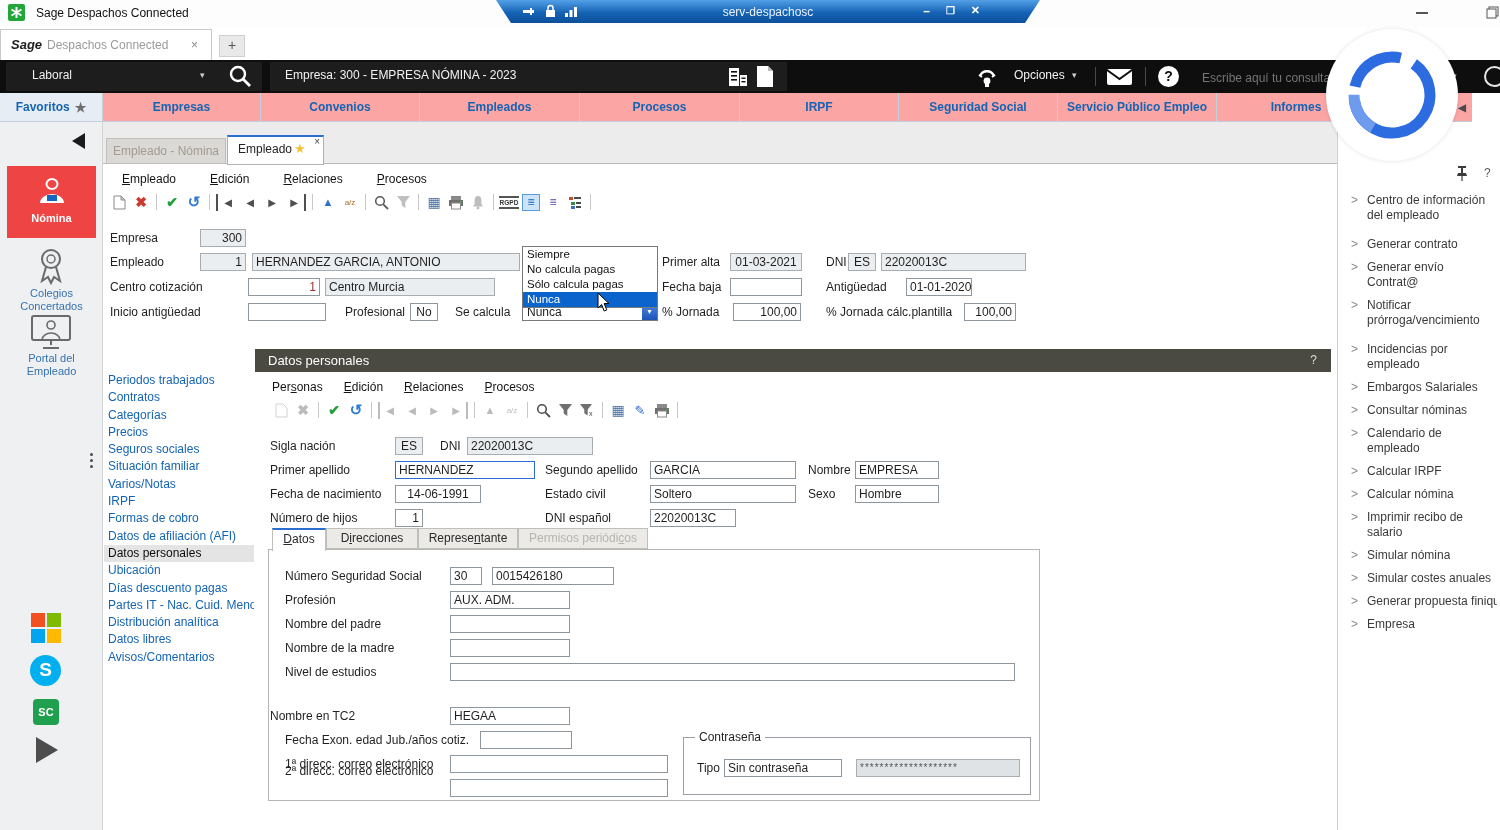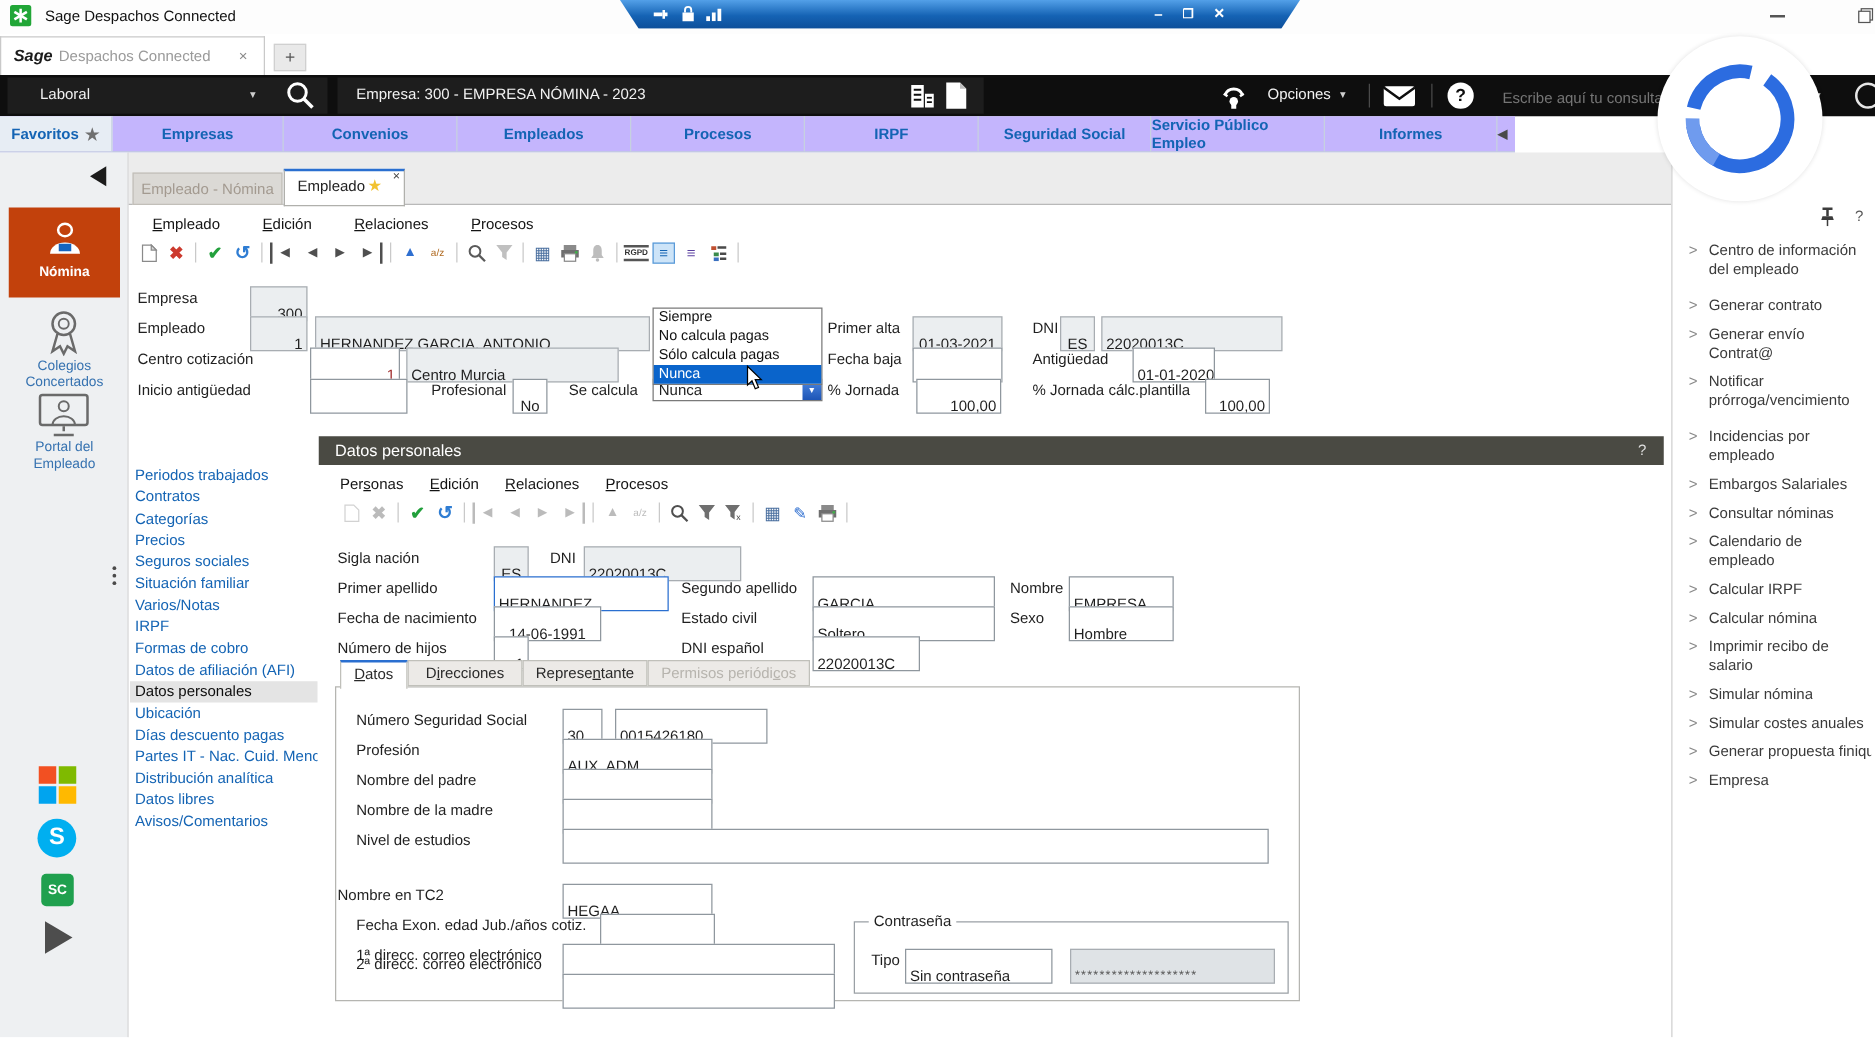--- a/index.html
+++ b/index.html
@@ -33,29 +33,29 @@
   .cmd-caret{position:absolute;top:10px;font-size:9px;color:#cfcfcf;}
   .cmd-company{position:absolute;left:285px;top:8px;font-size:12px;color:#f2f2f2;}
   .cmd-opts{position:absolute;left:1014px;top:8px;font-size:12px;color:#f2f2f2;}
   .vline{position:absolute;top:7px;width:1px;height:19px;background:#4a4a4a;}
   .query{position:absolute;left:1200px;top:4px;width:150px;height:25px;background:transparent;border:none;outline:none;
          color:#cfcfcf;font-size:12px;font-family:"Liberation Sans",sans-serif;}
   .help-circ{position:absolute;left:1158px;top:6px;width:21px;height:21px;border-radius:50%;background:#fff;
              color:#0d0d0d;font-weight:bold;text-align:center;line-height:21px;font-size:14px;}
   .part-circ{position:absolute;left:1484px;top:66px;width:21px;height:21px;border-radius:50%;border:2px solid #e6e6e6;box-sizing:border-box;}
   
-  .ribbon{position:absolute;left:0;top:93px;width:1212px;height:29px;background:#c4b5fd;border-bottom:1px solid #c2cddd;
+  .ribbon{position:absolute;left:0;top:93px;width:1472px;height:29px;background:#fca5a5;border-bottom:1px solid #c2cddd;
           display:flex;box-sizing:border-box;}
   .rib{display:flex;align-items:center;justify-content:center;font-weight:bold;color:#1464b4;font-size:12px;
        border-right:1px solid #c6d1e0;box-sizing:border-box;}
   .rib-star{color:#6f6f6f;margin-left:5px;font-size:13px;}
   
   .sidebar{position:absolute;left:0;top:122px;width:103px;height:708px;background:#eef0f2;border-right:1px solid #d4d4d4;box-sizing:border-box;}
   .tile{position:absolute;left:7px;width:89px;text-align:center;}
-  .nomina{top:44px;height:72px;background:#c2410c;color:#fff;}
+  .nomina{top:44px;height:72px;background:#ef4444;color:#fff;}
   .tile-label{font-size:11px;font-weight:bold;}
   .side-label{position:absolute;left:0;width:103px;text-align:center;color:#3672b0;font-size:11px;font-weight:normal;line-height:13px;}
   .collapse{position:absolute;left:72px;top:133px;width:0;height:0;border-top:8px solid transparent;border-bottom:8px solid transparent;border-right:13px solid #1b1b1b;}
   .dots i{display:block;width:3px;height:3px;border-radius:50%;background:#4a4a4a;margin:3px 0;}
   .ms{position:absolute;left:31px;display:grid;grid-template-columns:14px 14px;grid-gap:2px;}
   .ms span{width:14px;height:14px;}
   .skype{position:absolute;left:30px;width:31px;height:31px;border-radius:50%;background:#00aff0;color:#fff;font-weight:bold;
          font-size:19px;text-align:center;line-height:30px;}
   .sc{position:absolute;left:33px;width:26px;height:26px;border-radius:4px;background:#1fa04e;color:#fff;font-weight:bold;
       font-size:11px;text-align:center;line-height:26px;}
@@ -74,21 +74,21 @@
   .tbsep{width:1px;height:16px;background:#c9c9c9;margin:0 2px;}
   .dis{opacity:.38;}
   .navbar-ic{font-size:10px;color:#4f4f4f;}
   .bar-l{border-left:2px solid #4f4f4f;padding-left:1px;}
   .bar-r{border-right:2px solid #4f4f4f;padding-right:1px;}
   .rgpd{font-size:6.5px;font-weight:bold;border-top:2px solid #555;border-bottom:2px solid #555;padding:1px 1px;color:#333;}
   .view-act{background:#cde4f8;border:1px solid #5a9ad8;box-sizing:border-box;color:#1464b4;font-weight:bold;}
   
   .lbl{position:absolute;font-size:12px;color:#1f1f1f;white-space:nowrap;line-height:18px;}
   .fld{position:absolute;height:18px;box-sizing:border-box;border:1px solid #8f979e;background:#fff;font-size:12px;
-       color:#1f1f1f;line-height:16px;padding:13px 3px;white-space:nowrap;overflow:hidden;}
+       color:#1f1f1f;line-height:16px;padding:0 3px;white-space:nowrap;overflow:hidden;}
   .ro{background:#ebeef0;border-color:#a8adb2;}
   .num{text-align:right;}
   .ctr{text-align:center;}
   .focus{border-color:#2a6fd0;}
   .red{color:#a23030;}
   
   .ddlist{position:absolute;left:522px;top:246px;width:136px;background:#fff;border:1px solid #7a7a7a;z-index:10;box-sizing:border-box;}
   .ddopt{height:15px;line-height:15px;padding-left:4px;font-size:11.5px;color:#111;white-space:nowrap;}
   .ddsel{background:#0a64cb;color:#fff;}
   .combo{position:absolute;left:522px;top:303px;width:136px;height:18px;background:#fff;border:1px solid #7a7a7a;box-sizing:border-box;z-index:9;}
@@ -163,20 +163,21 @@
       </span>
       <span class="abs" style="left:68px;top:5px;">
         <svg width="14" height="12">
             <g fill="#fff">
               <rect x="1" y="8" width="3" height="4"></rect>
               <rect x="5.5" y="5" width="3" height="7"></rect>
               <rect x="10" y="2" width="3" height="10"></rect>
             </g>
           </svg>
       </span>
+      <span class="rdp-title">serv-despachosc</span>
       <span class="rdp-ctl" style="right:110px;">–</span>
       <span class="rdp-ctl" style="right:85px;font-size:10px;top:5px;">❐</span>
       <span class="rdp-ctl" style="right:60px;font-size:11px;">✕</span>
     </div>
   </div>
 
   <div class="tabrow">
     <div class="btab">
       <span class="btab-logo">Sage</span>
       <span class="btab-label">Despachos Connected</span>

